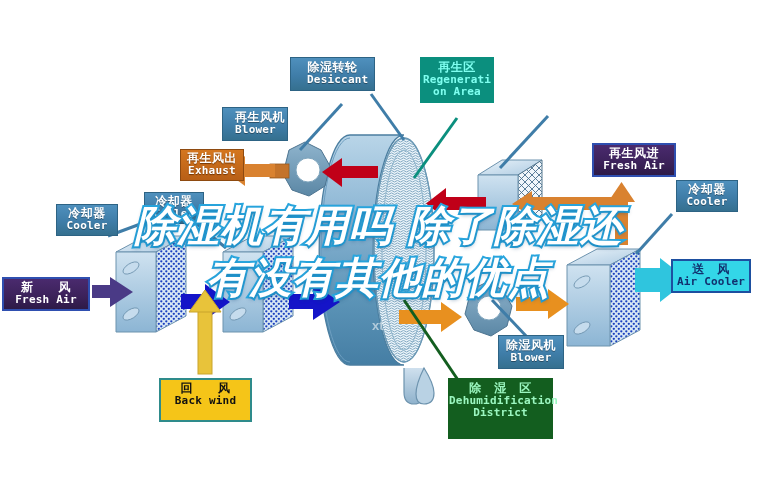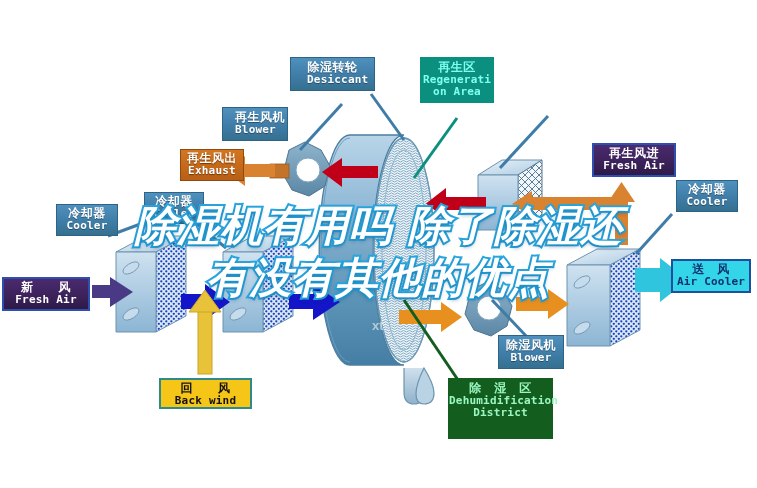--- a/index.html
+++ b/index.html
@@ -269,21 +269,21 @@
   <div class="lbl lb-blue" style="left:676px;top:180px;width:62px;padding:2px 0 3px;">
     <span class="cn" style="font-size:12px">冷却器</span>
     <span class="en" style="font-size:11px">Cooler</span>
   </div>
 
   <div class="lbl lb-purple" style="left:2px;top:277px;width:88px;padding:2px 0 3px;">
     <span class="cn" style="font-size:12px">新　　风</span>
     <span class="en" style="font-size:11px">Fresh Air</span>
   </div>
 
-  <div class="lbl lb-yellow" style="left:159px;top:378px;width:93px;padding:2px 0 0;">
+  <div class="lbl lb-yellow" style="left:159px;top:378px;width:93px;padding:2px 0 13px;">
     <span class="cn" style="font-size:12px">回　　风</span>
     <span class="en" style="font-size:11px">Back wind</span>
   </div>
 
   <div class="lbl lb-blue" style="left:498px;top:335px;width:66px;padding:3px 0 4px;">
     <span class="cn" style="font-size:12px">除湿风机</span>
     <span class="en" style="font-size:11px">Blower</span>
   </div>
 
   <div class="lbl lb-green" style="left:448px;top:378px;width:105px;padding:3px 0 19px;">

